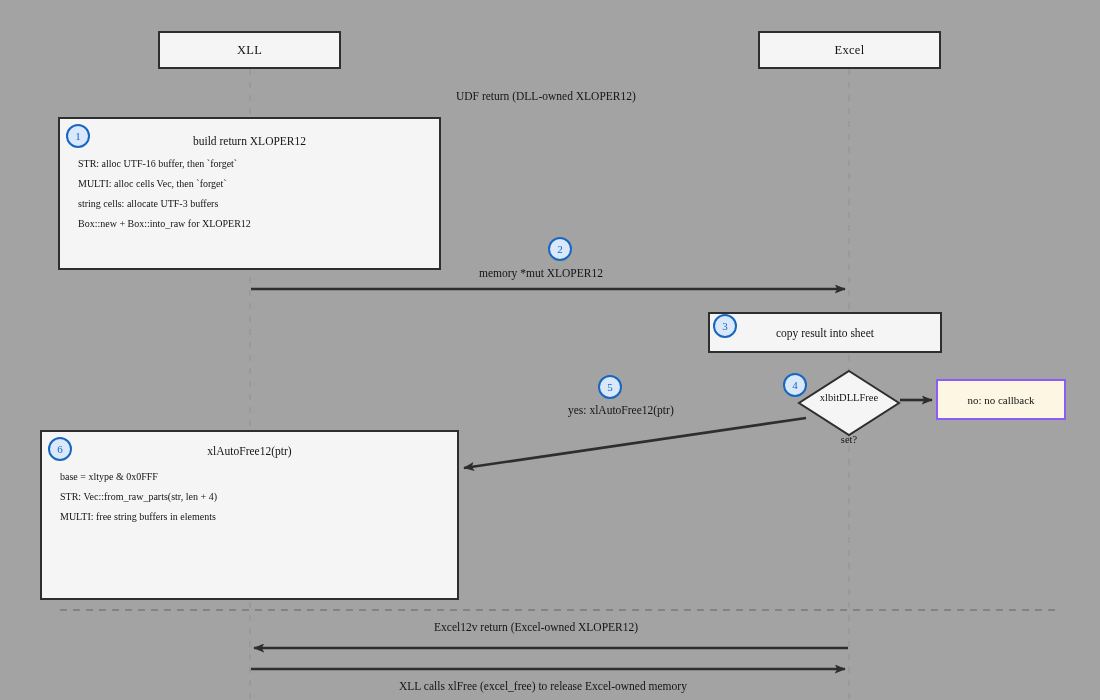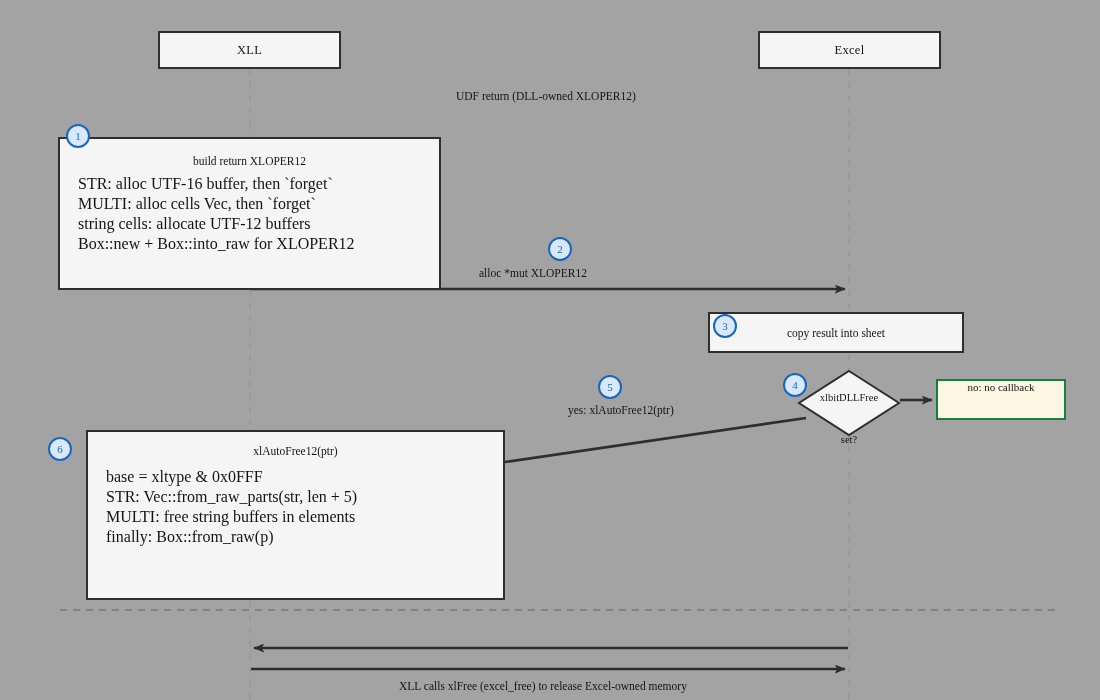--- a/index.html
+++ b/index.html
@@ -45,44 +45,44 @@
   #participant-xll   { left: 158px; top: 31px;  width: 183px; height: 38px; }
   #participant-excel { left: 758px; top: 31px;  width: 183px; height: 38px; align-items: center; }
 
   
   .actbox {
     position: absolute;
     box-sizing: border-box;
     background: #f5f5f5;
     border: 2px solid #2e2e2e;
   }
-  #box-build   { left: 58px;  top: 117px; width: 383px; height: 153px; margin-top: 20px; }
-  #box-copy    { left: 708px; top: 312px; width: 256px; height: 41px;  }
-  #box-autofree{ left: 40px;  top: 430px; width: 419px; height: 170px; margin-left: 46px; }
+  #box-build   { left: 58px;  top: 117px; width: 383px; height: 153px; }
+  #box-copy    { left: 708px; top: 312px; width: 234px; height: 41px;  }
+  #box-autofree{ left: 40px;  top: 430px; width: 419px; height: 170px; }
 
   .box-title {
     position: absolute;
     left: 0;
     right: 0;
     text-align: center;
     font-size: 11.5px;
     color: #141414;
   }
   #box-build    .box-title { top: 16px; }
   #box-copy     .box-title { top: 13px; }
   #box-autofree .box-title { top: 13px; }
 
   .box-lines {
     position: absolute;
     left: 18px;
     top: 35px;
     right: 10px;
   }
   .box-line {
-    font-size: 16px;
+    font-size: 10px;
     line-height: 20px;
     color: #141414;
     white-space: nowrap;
   }
 
   
   .step-badge {
     position: absolute;
     width: 24px;
     height: 24px;
@@ -129,22 +129,23 @@
 
   
   #note-nocallback {
     position: absolute;
     left: 936px;
     top: 379px;
     width: 130px;
     height: 41px;
     box-sizing: border-box;
     background: #fdf6e3;
-    border: 2px solid #15803d;
-    display: flex;
+    border: 2px solid #8b5cf6;
+    display: flex;
+    align-items: center;
     justify-content: center;
     font-size: 11px;
     color: #141414;
   }
 
   
   .edge-label {
     position: absolute;
     font-size: 11.5px;
     line-height: 15px;
@@ -193,36 +194,35 @@
   </div>
   <div class="participant" id="participant-excel">
     <span>Excel</span>
   </div>
 
   <div class="actbox" id="box-build">
     <div class="box-title">build return XLOPER12</div>
     <div class="box-lines">
       <div class="box-line">STR: alloc UTF-16 buffer, then `forget`</div>
       <div class="box-line">MULTI: alloc cells Vec, then `forget`</div>
-      <div class="box-line">string cells: allocate UTF-12 buffers</div>
+      <div class="box-line">string cells: allocate UTF-3 buffers</div>
       <div class="box-line">Box::new + Box::into_raw for XLOPER12</div>
     </div>
   </div>
 
   <div class="actbox" id="box-copy">
     <div class="box-title">copy result into sheet</div>
   </div>
 
   <div class="actbox" id="box-autofree">
     <div class="box-title">xlAutoFree12(ptr)</div>
     <div class="box-lines">
       <div class="box-line">base = xltype &amp; 0x0FFF</div>
-      <div class="box-line">STR: Vec::from_raw_parts(str, len + 5)</div>
+      <div class="box-line">STR: Vec::from_raw_parts(str, len + 4)</div>
       <div class="box-line">MULTI: free string buffers in elements</div>
-      <div class="box-line">finally: Box::from_raw(p)</div>
     </div>
   </div>
 
   <div id="decision-wrap">
     <div id="decision-label">
       <span>xlbitDLLFree</span>
       <span>set?</span>
     </div>
   </div>
 
@@ -244,22 +244,23 @@
   </div>
   <div class="step-badge" id="badge-5">
     <span>5</span>
   </div>
   <div class="step-badge" id="badge-6">
     <span>6</span>
   </div>
 
   <div class="edge-label" id="label-udf">UDF return (DLL-owned XLOPER12)</div>
 
-  <div class="edge-label" id="label-return">alloc *mut XLOPER12</div>
+  <div class="edge-label" id="label-return">memory *mut XLOPER12</div>
 
   <div class="edge-label" id="label-yes">yes: xlAutoFree12(ptr)</div>
 
   <div class="edge-label" id="label-excel12">
+    <div>Excel12v return (Excel-owned XLOPER12)</div>
   </div>
 
   <div class="edge-label" id="label-xlfree">XLL calls xlFree (excel_free) to release Excel-owned memory</div>
 
 </div>
 
 </body></html>

